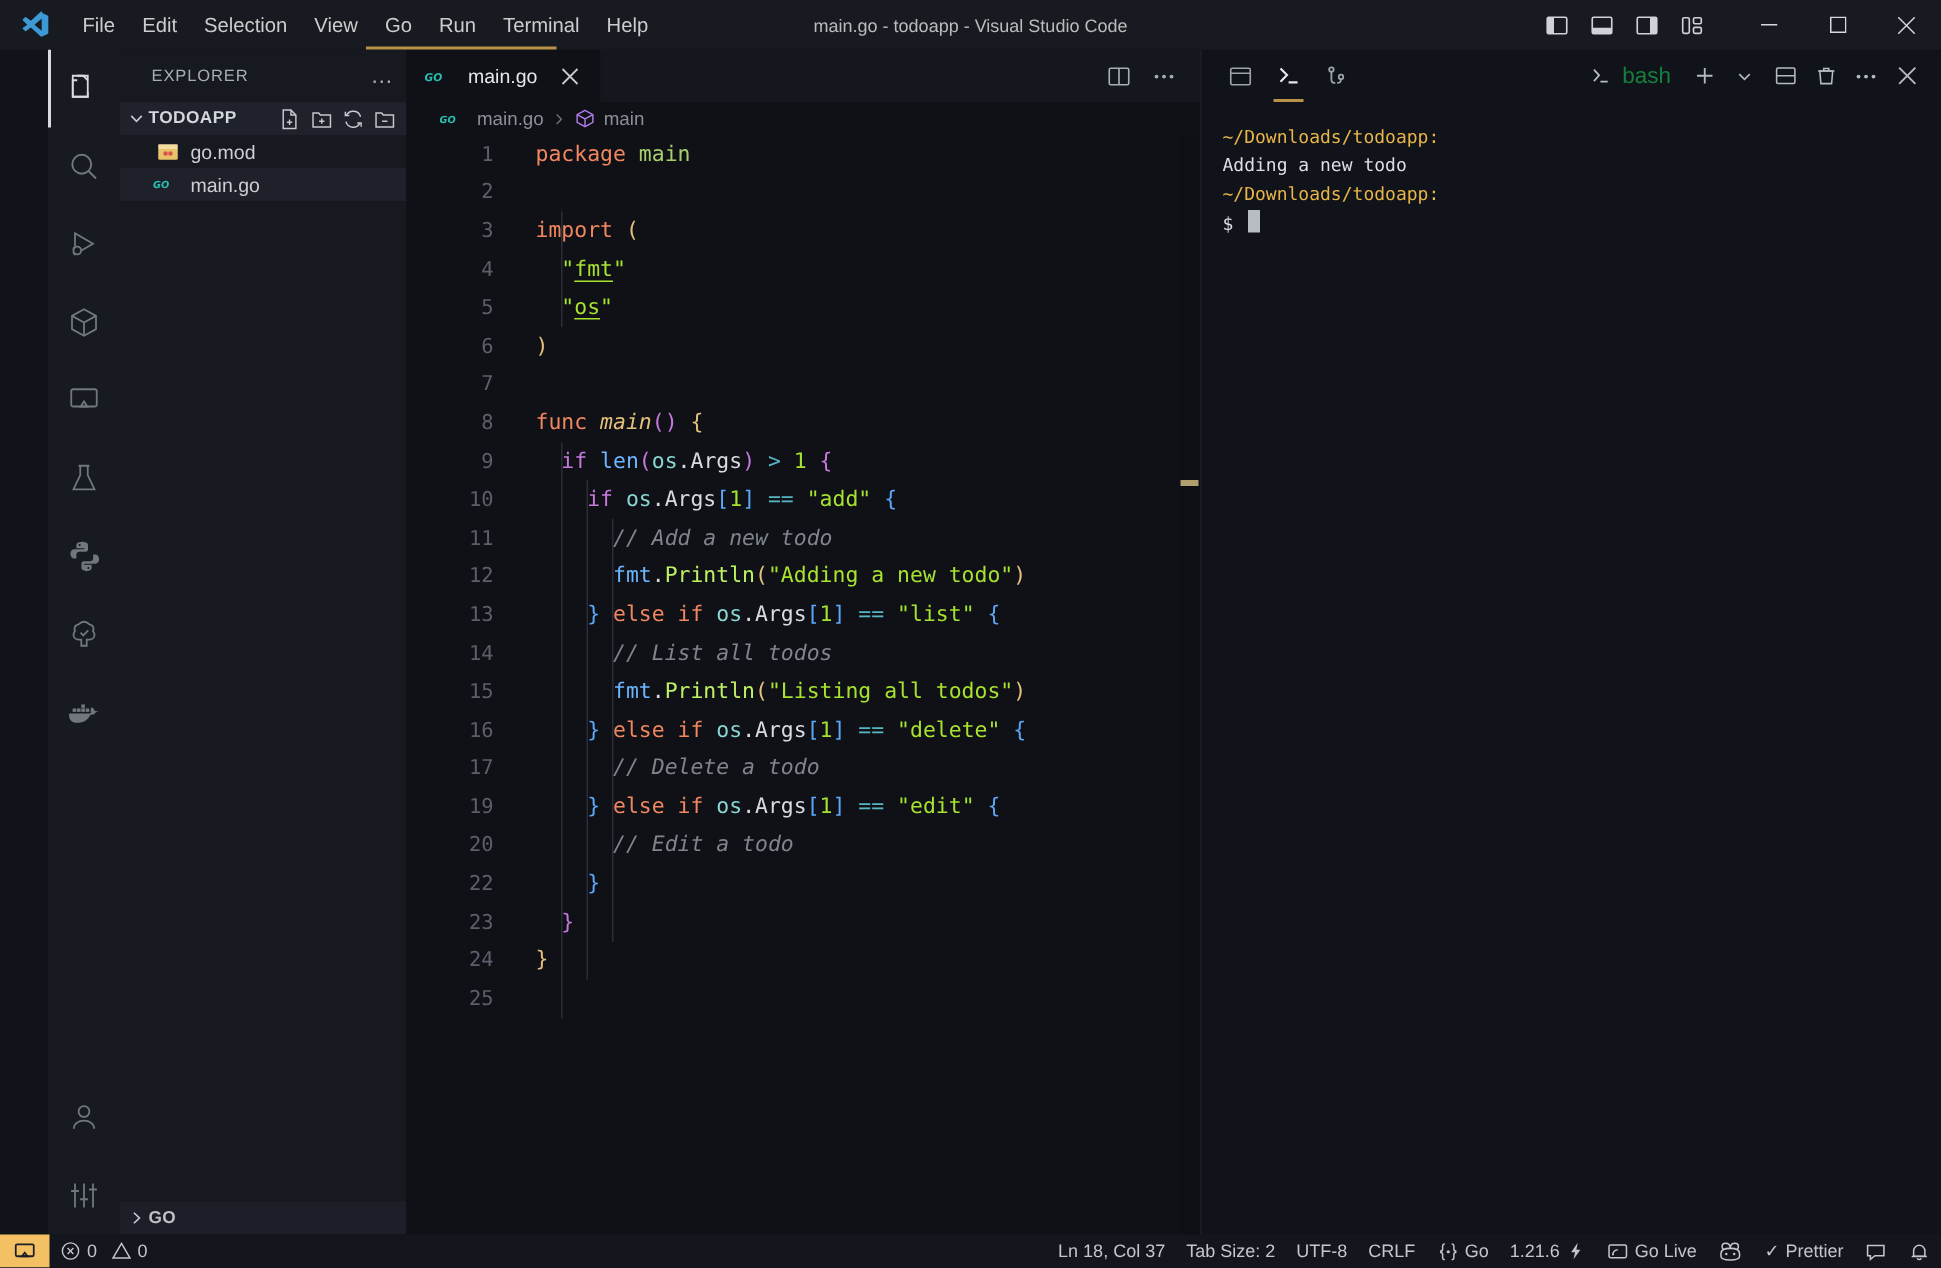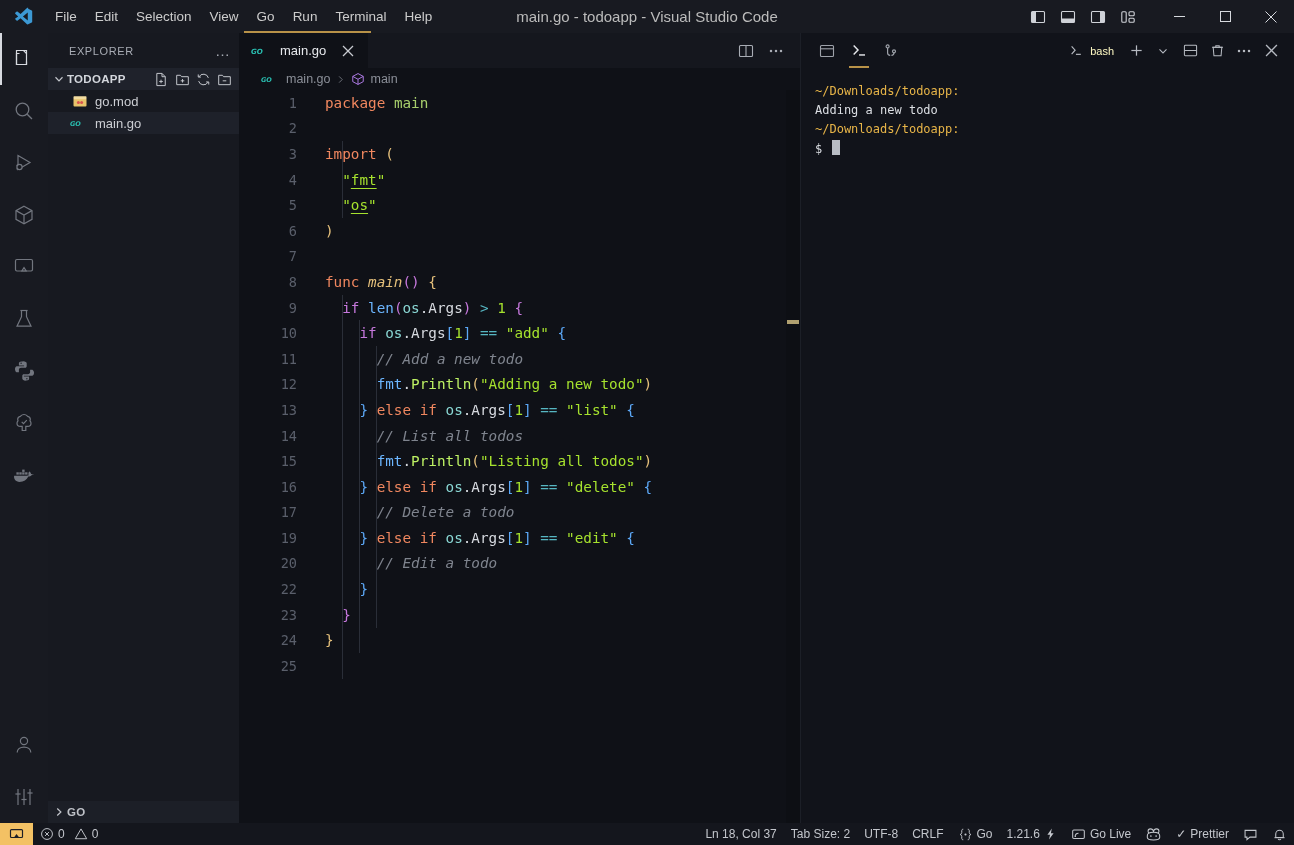--- a/index.html
+++ b/index.html
@@ -18,33 +18,33 @@
     height:33px; background:#181a21; display:flex; align-items:center;
     flex:0 0 33px; position:relative; z-index:5;
   }
   .vscode-logo { width:46px; height:33px; display:flex; align-items:center; justify-content:center; }
   .menu { display:flex; align-items:center; height:33px; }
   .menu-item {
     padding:0 9px; height:22px; line-height:22px; font-size:13.5px; color:#cccccc;
     border-radius:3px; cursor:default; white-space:nowrap;
   }
   .title-center {
-    position:absolute; left:0; right:0; text-align:center; font-size:15px; color:#bbbbbb;
+    position:absolute; left:0; right:0; text-align:center; font-size:12px; color:#bbbbbb;
     pointer-events:none;
   }
   .title-right { margin-left:auto; display:flex; align-items:center; height:33px; z-index:2; }
   .layout-btns { display:flex; align-items:center; gap:2px; margin-right:14px; }
   .layout-btn { width:28px; height:26px; display:flex; align-items:center; justify-content:center; border-radius:4px; }
   .win-btn { width:46px; height:33px; display:flex; align-items:center; justify-content:center; }
   .menu-underline {
     position:absolute; left:244px; top:31px; width:127px; height:1.5px; background:#b89248;
   }
 
   
-  .body-row { flex:1 1 auto; display:flex; min-height:0; }
+  .body-row { flex:1 1 auto; display:flex; min-height:0;margin-left:32px; }
 
   
   .activitybar {
     width:48px; background:#181a21; display:flex; flex-direction:column;
     align-items:center; flex:0 0 48px;
   }
   .act-item {
     width:48px; height:52px; display:flex; align-items:center; justify-content:center;
     position:relative; color:#72767f;
   }
@@ -146,21 +146,21 @@
   .panel { width:494px; flex:0 0 494px; background:#11131a; display:flex; flex-direction:column; border-left:1px solid #1c1f27; }
   .panel-header { height:35px; display:flex; align-items:center; padding:0 10px 0 12px; }
   .panel-tabs { display:flex; align-items:center; gap:4px; height:35px; }
   .ph-item { width:28px; height:28px; display:flex; align-items:center; justify-content:center; color:#9ea2aa; position:relative; border-radius:4px; }
   .ph-item.active { color:#e6e8ec; }
   .ph-item.active::after {
     content:""; position:absolute; left:4px; right:4px; bottom:-3px; height:1.5px; background:#b89248;
   }
   .panel-right { margin-left:auto; display:flex; align-items:center; gap:1px; }
   .panel-right > div { height:28px; min-width:26px; display:flex; align-items:center; justify-content:center; color:#b6bac1; border-radius:4px; padding:0 2px; }
-  .shell-name { font-size:11px; color:#fef9c3; padding:0 6px 0 4px; }
+  .shell-name { font-size:15px; color:#15803d; padding:0 6px 0 4px; }
   .term-body {
     flex:1 1 auto; padding:14px 0 0 14px;
     font-family:"DejaVu Sans Mono","Liberation Mono",monospace; font-size:12px; line-height:19.2px;
     color:#dcdfe4;
   }
   .t-path { color:#e8b548; }
   .t-cursor { display:inline-block; width:8px; height:15px; background:#b8bcc4; vertical-align:-2px; margin-left:3px; }
 
   
   .statusbar {

